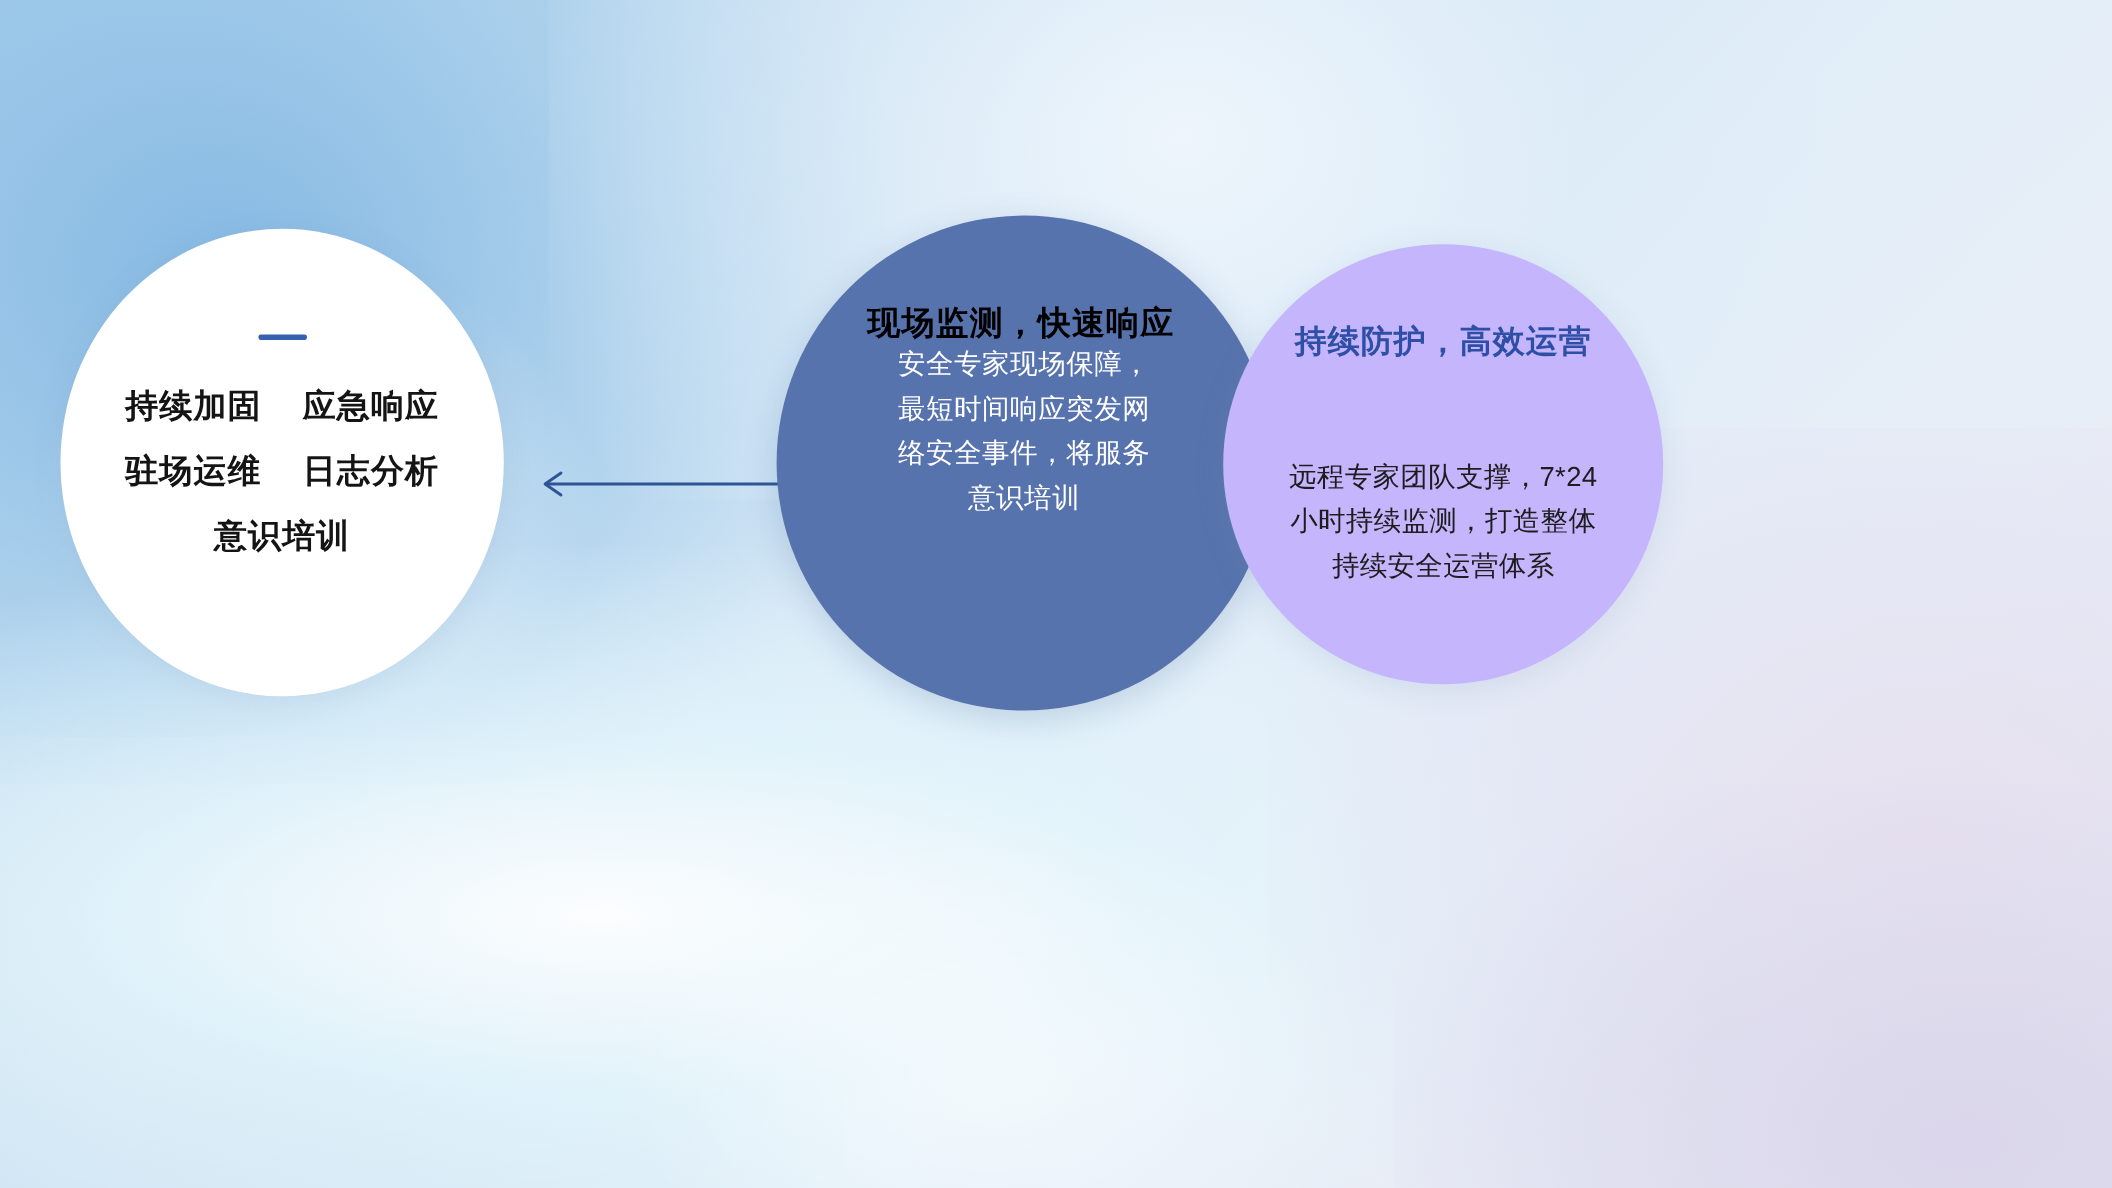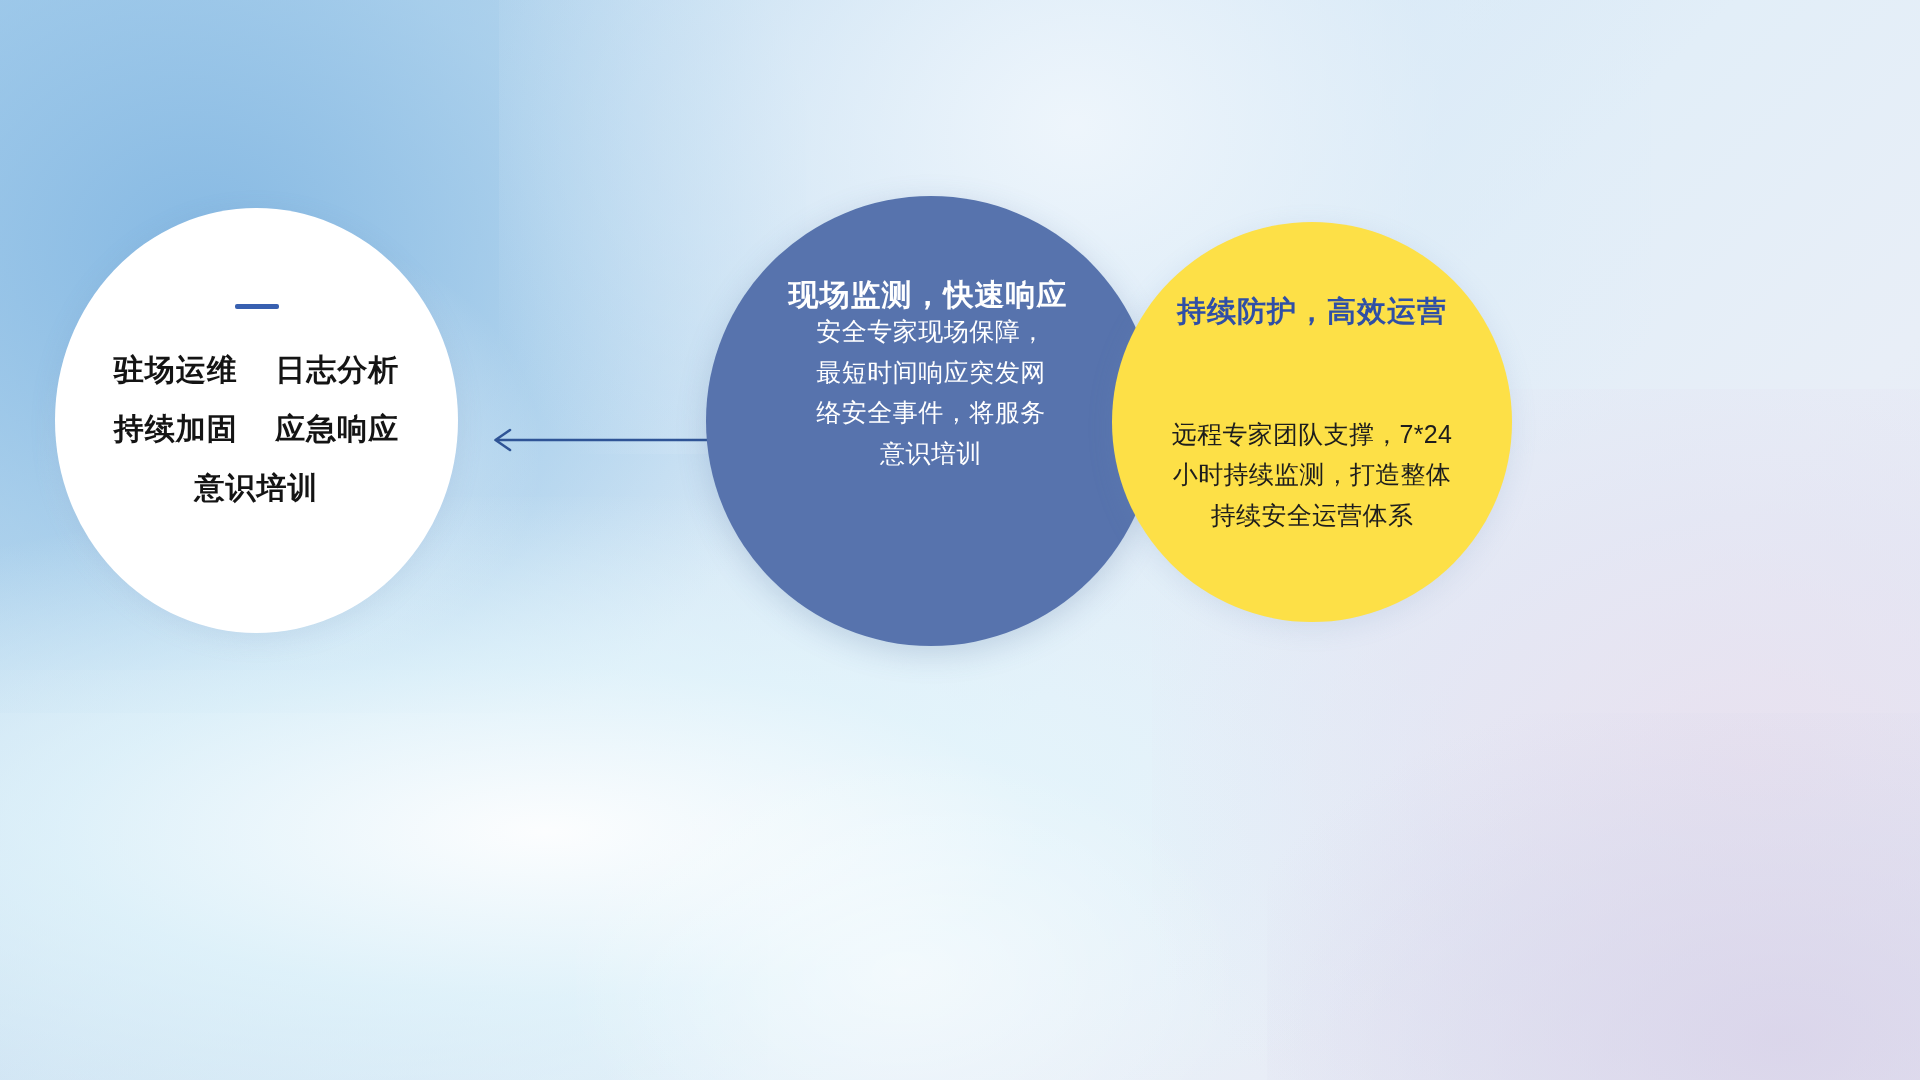--- a/index.html
+++ b/index.html
@@ -80,33 +80,33 @@
   
   #c2 {
     left:706px; top:196px; width:450px; height:450px;
     background:#5773ad;
     box-shadow:0 8px 30px rgba(70,100,150,.22);
   }
   #c2 .inner {
     position:absolute; left:36px; right:36px; top:82px; text-align:center;
   }
   .c2-head {
-    font-size:30px; font-weight:bold; color:#ffffff;
+    font-size:30px; font-weight:bold; color:#000000;
     letter-spacing:1px; line-height:1.1; white-space:nowrap;
     margin-left:-6px;
   }
   .c2-body {
     font-size:25px; color:#ffffff; line-height:1.62;
     letter-spacing:.5px;
   }
 
   
   #c3 {
     left:1112px; top:222px; width:400px; height:400px;
-    background:#fde047;
+    background:#c4b5fd;
     box-shadow:0 6px 26px rgba(110,145,185,.16);
   }
   #c3 .inner {
     position:absolute; left:18px; right:18px; top:74px; text-align:center;
   }
   .c3-head {
     font-size:29px; font-weight:bold; color:#2f4fa6;
     letter-spacing:1px; line-height:1.1; white-space:nowrap;
   }
   .c3-body {
@@ -136,22 +136,22 @@
 <div id="stage">
 
   <svg id="arrow" viewBox="0 0 245 44">
     <line x1="244" y1="22" x2="16" y2="22" stroke="#2f5496" stroke-width="2.6"></line>
     <polyline points="30,12 15.5,22 30,32" fill="none" stroke="#2f5496" stroke-width="2.6" stroke-linecap="round" stroke-linejoin="round"></polyline>
   </svg>
 
   <div class="circle" id="c1">
     <div class="inner">
       <div class="dash"></div>
+      <div class="c1-line">持续加固    应急响应</div>
       <div class="c1-line">驻场运维    日志分析</div>
-      <div class="c1-line">持续加固    应急响应</div>
       <div class="c1-line last">意识培训</div>
     </div>
   </div>
 
   <div class="circle" id="c2">
     <div class="inner">
       <div class="c2-head">现场监测，快速响应</div>
       <div class="c2-body">
         <div>安全专家现场保障，</div>
         <div>最短时间响应突发网</div>

